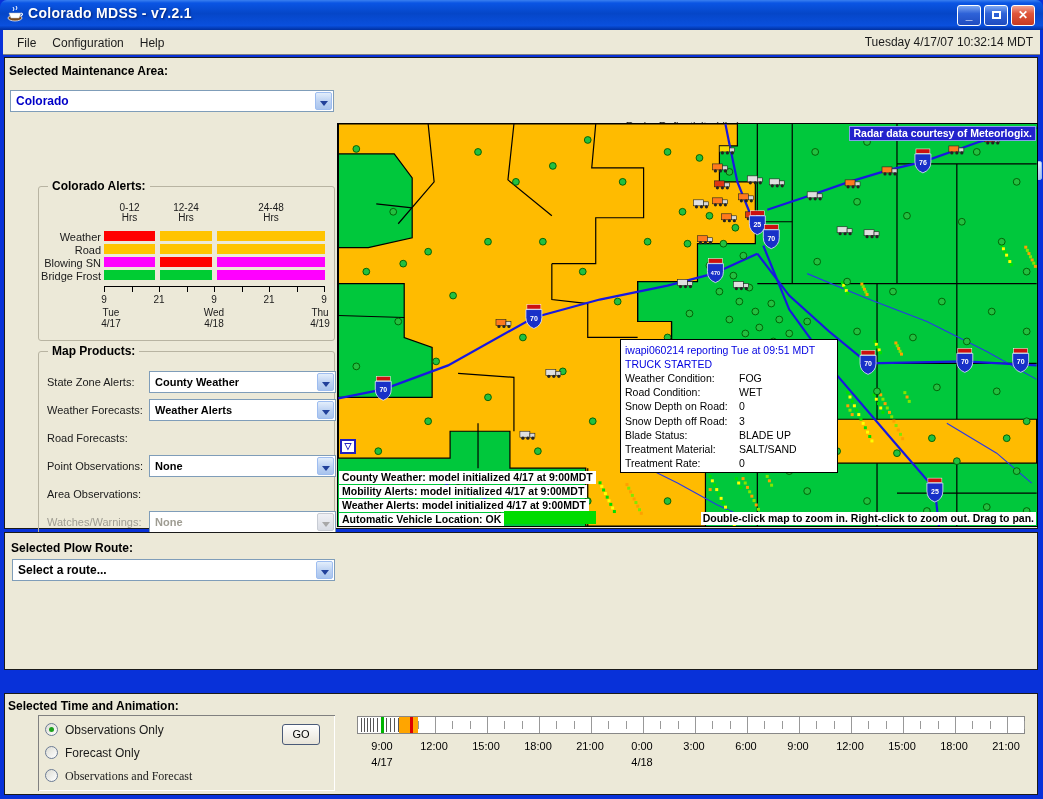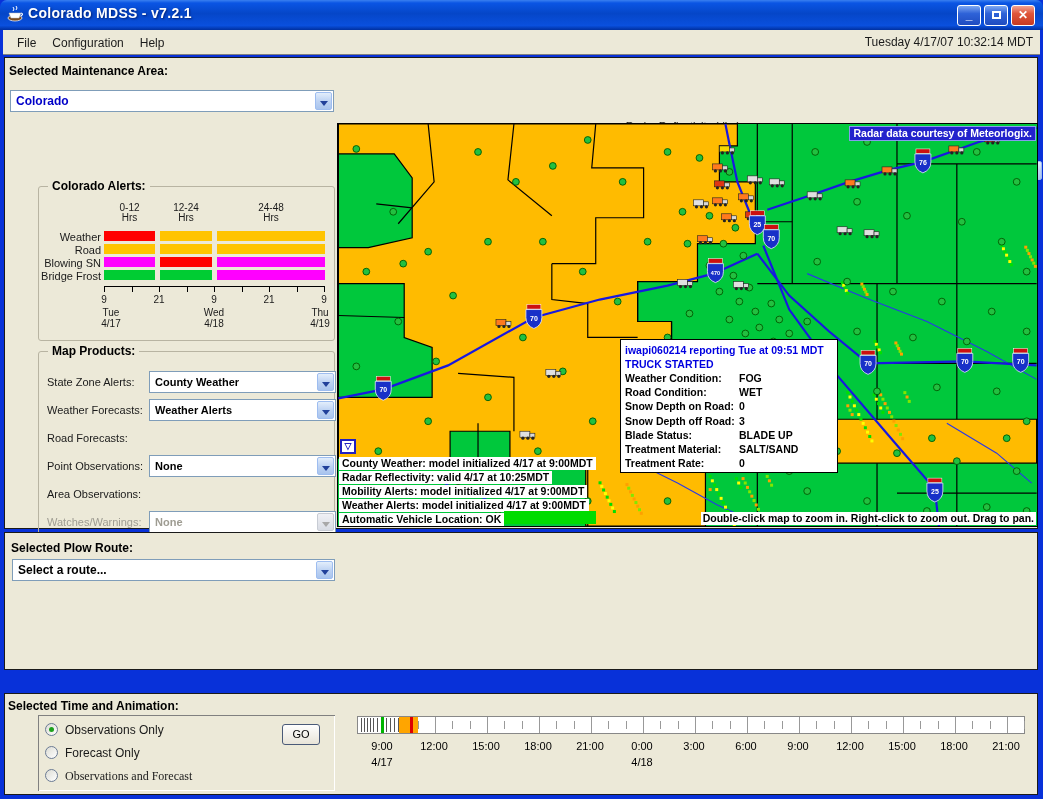--- a/index.html
+++ b/index.html
@@ -78,21 +78,21 @@
   #map-hint { position:absolute; right:1px; bottom:1px; background:#fff; color:#000;
     font-size:10.5px; font-weight:bold; padding:0 2px; line-height:13px; }
   #status-lines { position:absolute; left:1px; bottom:1px; }
   .sline { height:14px; line-height:14px; white-space:nowrap; }
   .sl-text { background:#fff; color:#000; font-size:10.5px; font-weight:bold; padding:0 3px; display:inline-block; height:13px; line-height:13px; }
   .sl-green { background:#00DC00; display:inline-block; width:92px; height:13px; vertical-align:top; }
   #map-marker-icon { position:absolute; left:2px; top:315px; width:16px; height:15px; background:#fff;
     border:2px solid #2020C0; color:#2020C0; font-size:9px; text-align:center; line-height:11px; font-weight:bold; }
   
   #tooltip { position:absolute; left:282px; top:215px; width:218px; background:#fff; border:1px solid #000;
-    padding:3px 4px 2px 4px; font-size:10.5px; font-weight:bold; }
+    padding:3px 4px 2px 4px; font-size:10.5px; font-weight:normal; }
   .tt-title { color:#0000E0; line-height:14px; white-space:nowrap; }
   .tt-row { display:flex; line-height:14.2px; color:#000; }
   .tt-lab { width:114px; flex:none; }
   
   #plow-label { left:6px; top:8px; }
   #plow-combo { left:7px; top:26px; width:323px; }
   
   #anim-label { left:3px; top:5px; }
   #anim-groupbox { position:absolute; left:33px; top:21px; width:297px; height:76px;
     box-shadow:inset 1px 1px 0 #808080, inset -1px -1px 0 #fff; background:#ECE9D8; }
@@ -813,21 +813,20 @@
           <g transform="translate(598,368)">
             <rect x="-7" y="-13" width="14" height="4.5" fill="#CC1010" stroke="#FFF" stroke-width="0.5"></rect>
             <path d="M -8 -8 L 8 -8 L 8 0 Q 8 8 0 11 Q -8 8 -8 0 Z" fill="#1830C8" stroke="#E8E8FF" stroke-width="0.8"></path>
             <text x="0" y="3" text-anchor="middle" font-size="7" font-weight="bold" fill="#FFFFFF" font-family="Liberation Sans, sans-serif">25</text>
           </g>
         </svg>
       <div id="map-credit">Radar data courtesy of Meteorlogix.</div>
       <div id="map-marker-icon">▽</div>
       <div id="status-lines">
           <div class="sline"><span class="sl-text">County Weather: model initialized 4/17 at 9:00MDT</span></div>
-          <div class="sline"><span class="sl-text">Radar Reflectivity: valid 4/17 at 10:25MDT</span></div>
           <div class="sline"><span class="sl-text">Mobility Alerts: model initialized 4/17 at 9:00MDT</span></div>
           <div class="sline"><span class="sl-text">Weather Alerts: model initialized 4/17 at 9:00MDT</span></div>
           <div class="sline"><span class="sl-text">Automatic Vehicle Location: OK</span><span class="sl-green"></span></div>
         </div>
       <div id="map-hint">Double-click map to zoom in. Right-click to zoom out. Drag to pan.</div>
       <div id="tooltip">
         <div class="tt-title">iwapi060214 reporting Tue at 09:51 MDT</div>
         <div class="tt-title">TRUCK STARTED</div>
         <div id="tt-rows">
             <div class="tt-row">

